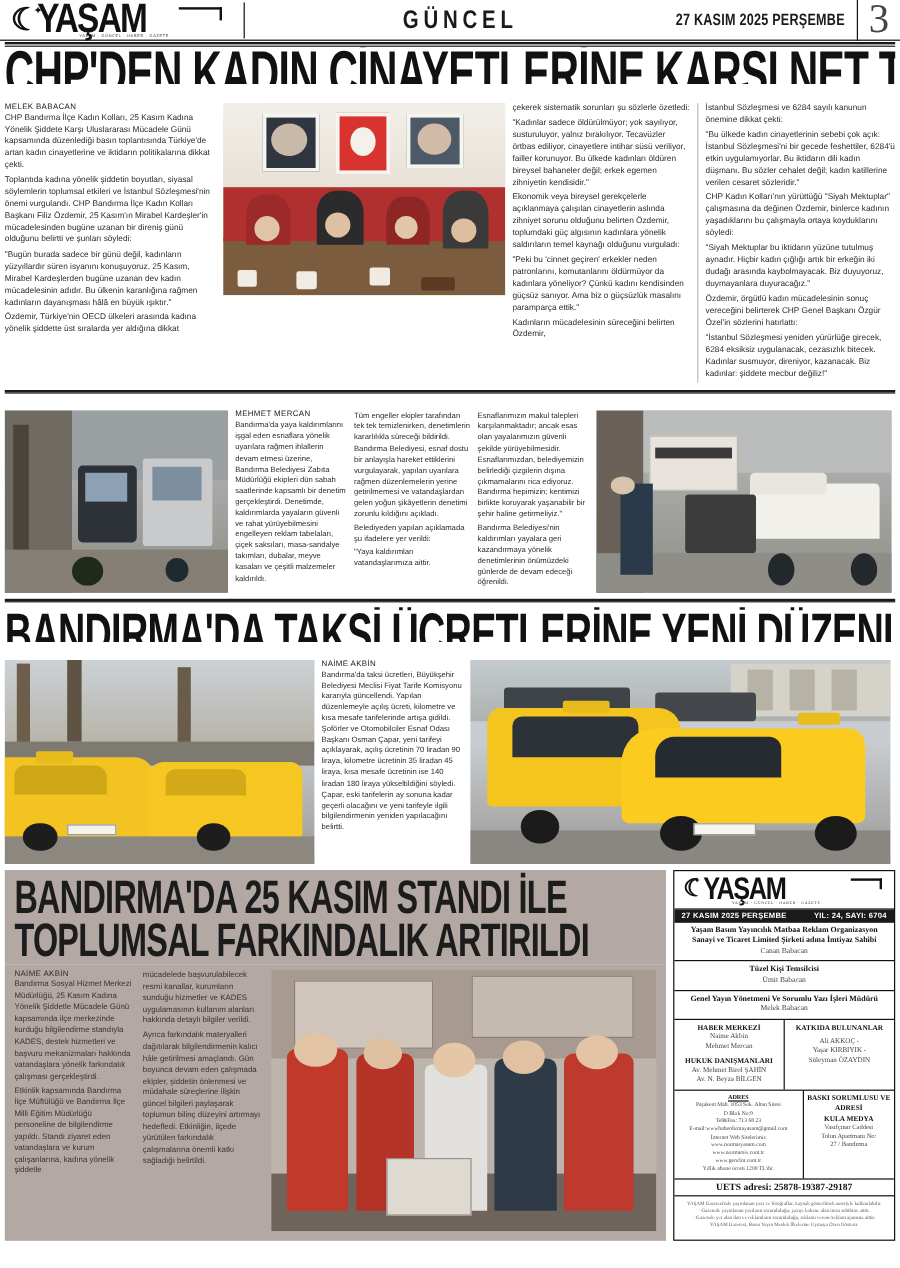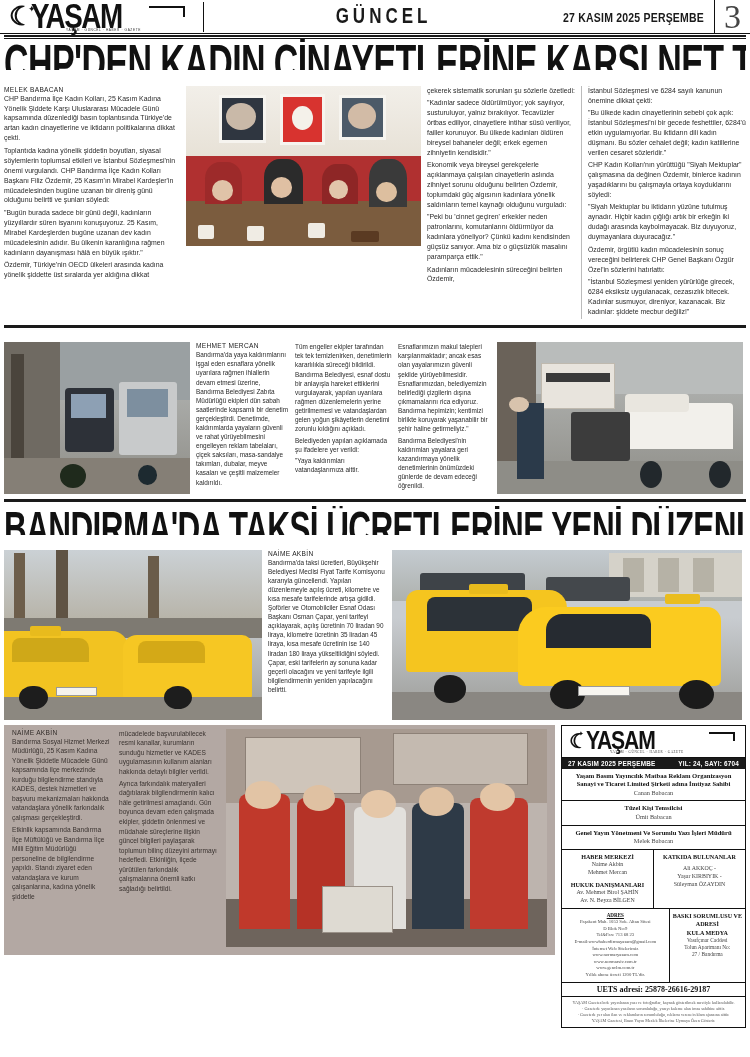--- a/index.html
+++ b/index.html
@@ -381,20 +381,24 @@
       <div class="blob" style="left:12%;bottom:10%;width:9%;height:16%;background:#1b1b1b;border-radius:50%;"></div>
       <div class="blob" style="left:45%;bottom:6%;width:10%;height:17%;background:#1b1b1b;border-radius:50%;"></div>
       <div class="blob" style="left:82%;bottom:6%;width:10%;height:17%;background:#1b1b1b;border-radius:50%;"></div>
       <div class="blob" style="left:53%;bottom:14%;width:15%;height:6%;background:#f7f5f0;border:1px solid #999;"></div>
     </div>
   </div>
 </div>
 
 <div class="a4wrap">
   <div class="a4main">
+    <div class="a4-hl">
+      <div class="line">BANDIRMA'DA 25 KASIM STANDI İLE</div>
+      <div class="line">TOPLUMSAL FARKINDALIK ARTIRILDI</div>
+    </div>
     <div class="a4body">
       <div class="c">
         <div class="byline">NAİME AKBİN</div>
         <p>Bandırma Sosyal Hizmet Merkezi Müdürlüğü, 25 Kasım Kadına Yönelik Şiddetle Mücadele Günü kapsamında ilçe merkezinde kurduğu bilgilendirme standıyla KADES, destek hizmetleri ve başvuru mekanizmaları hakkında vatandaşlara yönelik farkındalık çalışması gerçekleştirdi.</p>
         <p>Etkinlik kapsamında Bandırma İlçe Müftülüğü ve Bandırma İlçe Milli Eğitim Müdürlüğü personeline de bilgilendirme yapıldı. Standı ziyaret eden vatandaşlara ve kurum çalışanlarına, kadına yönelik şiddetle</p>
       </div>
       <div class="c">
         <p>mücadelede başvurulabilecek resmi kanallar, kurumların sunduğu hizmetler ve KADES uygulamasının kullanım alanları hakkında detaylı bilgiler verildi.</p>
         <p>Ayrıca farkındalık materyalleri dağıtılarak bilgilendirmenin kalıcı hâle getirilmesi amaçlandı. Gün boyunca devam eden çalışmada ekipler, şiddetin önlenmesi ve müdahale süreçlerine ilişkin güncel bilgileri paylaşarak toplumun bilinç düzeyini artırmayı hedefledi. Etkinliğin, ilçede yürütülen farkındalık çalışmalarına önemli katkı sağladığı belirtildi.</p>
       </div>
@@ -474,19 +478,19 @@
         </div>
       </div>
       <div>
         <div class="b">BASKI SORUMLUSU VE ADRESİ</div>
         <div class="b">KULA MEDYA</div>
         <div class="n" style="white-space:pre-line;font-size:5.4px;">Vasıfçınar Caddesi
 Tolun Apartmanı No:
 27 / Bandırma</div>
       </div>
     </div>
-    <div class="colo-uets">UETS adresi: 25878-26616-29187</div>
+    <div class="colo-uets">UETS adresi: 25878-19387-29187</div>
     <div class="colo-fine" style="white-space:pre-line;">YAŞAM Gazetesi'nde yayınlanan yazı ve fotoğraflar, kaynak gösterilmek suretiyle kullanılabilir.
 · Gazetede yayınlanan yazıların sorumluluğu, yazıyı kaleme alan imza sahibine aittir.
 · Gazetede yer alan ilan ve reklamların sorumluluğu, reklamı verene/reklam ajansına aittir.
 YAŞAM Gazetesi, Basın Yayın Meslek İlkelerine Uymaya Özen Gösterir.</div>
   </div>
 </div>
 
 </body></html>

